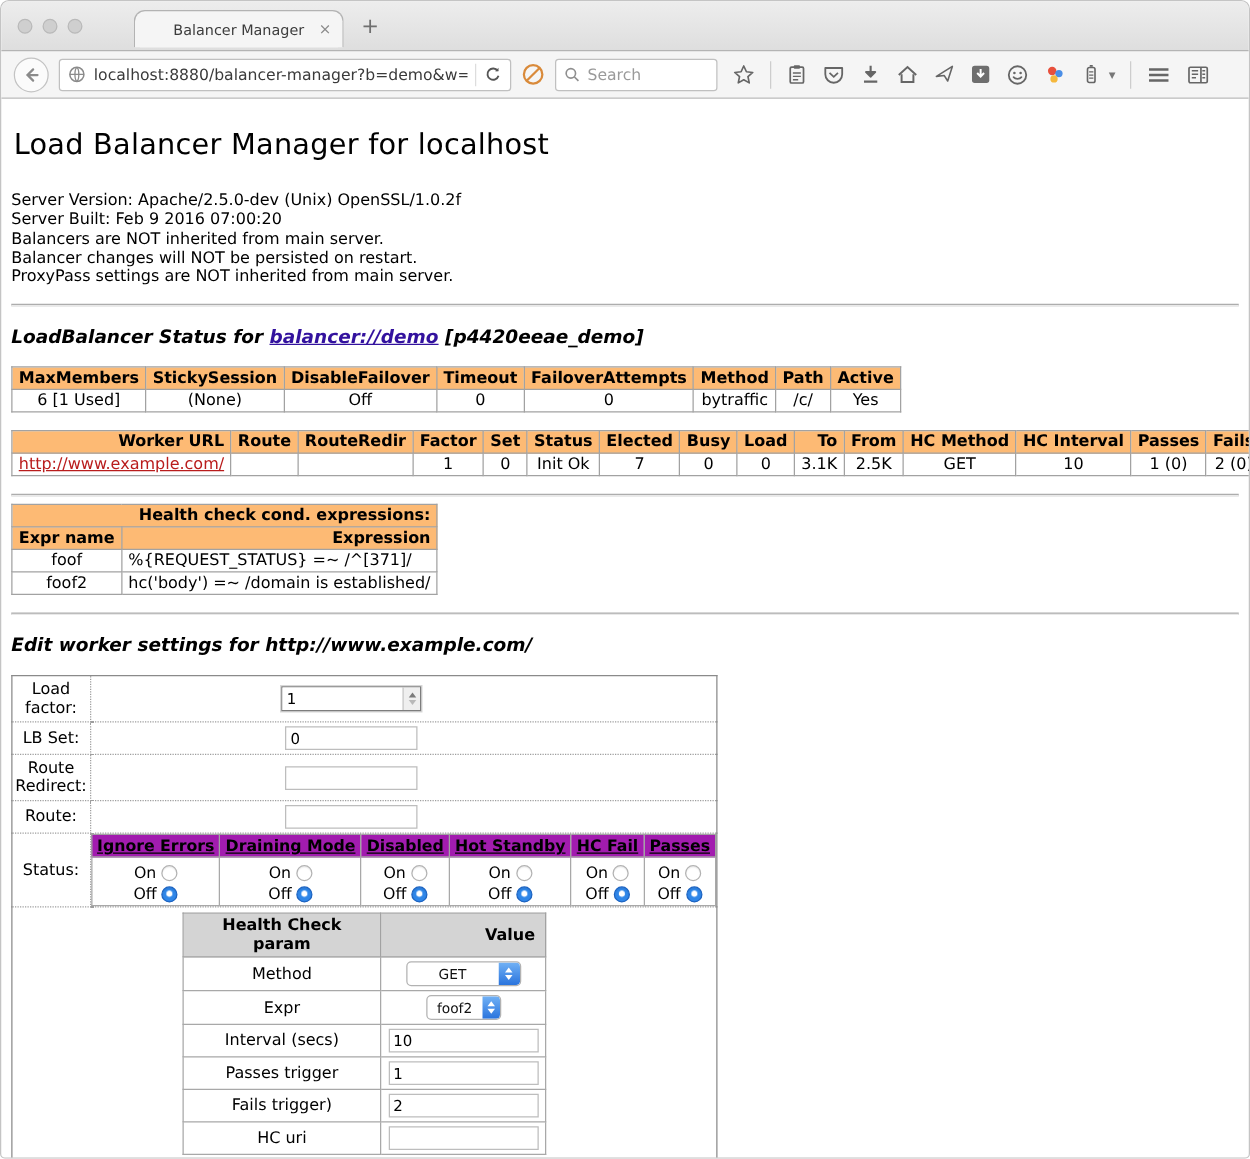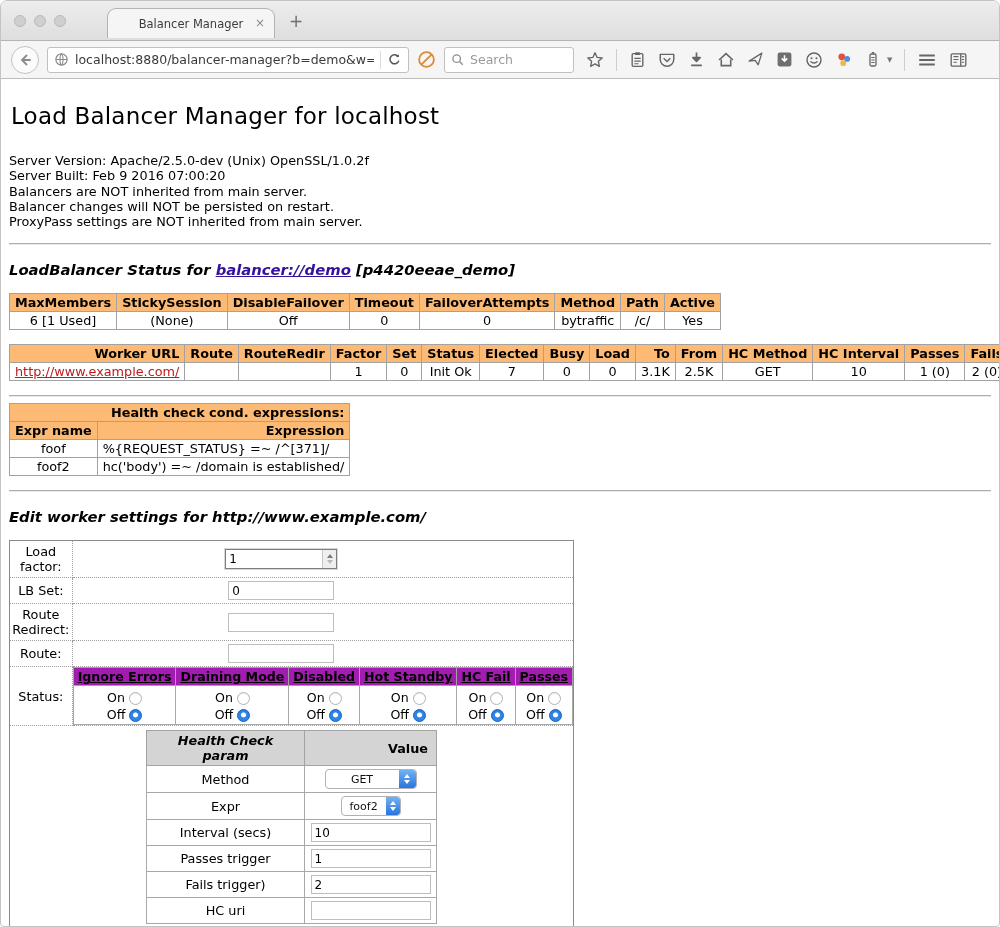--- a/index.html
+++ b/index.html
@@ -75,21 +75,21 @@
   .rrow { display:flex; align-items:flex-end; justify-content:center; gap:4px; height:17px; }
   .radio { width:13px; height:13px; border-radius:50%; background:#fff; border:1px solid #b2b2b2;
            display:inline-block; box-shadow:inset 0 1px 1px rgba(0,0,0,.08); }
   .radio.on { border:1px solid #1d63c0;
               background:radial-gradient(circle at 50% 45%, #ffffff 0 2.2px, #2f86e8 2.8px 100%); }
 
   
   table.hctbl { border-collapse:collapse; font-size:12.8px; border:1px solid #8a8a8a; margin:0 auto; }
   .hctbl th { background:#d4d4d4; border:1px solid #a2a2a2; padding:2px 8px; }
   .hctbl td { border:1px solid #a8a8a8; padding:3px 4px; text-align:center; height:20px; }
-  .hc-param { width:158px;font-style:italic; }
+  .hc-param { width:158px; }
   .hc-val { width:132px;text-align:right; }
   input.hcin { width:120px; height:19px; border:1px solid #bdbdbd; font-size:12px; padding:0 3px;
                font-family:inherit; text-align:left; }
   .mac-select { display:inline-flex; align-items:stretch; border:1px solid #b2b2b2; border-radius:4px;
                 background:#fff; height:20px; overflow:hidden; vertical-align:middle; }
   .mac-select .sv { flex:1; display:flex; align-items:center; justify-content:center; font-size:11px;
                     padding:0 8px; color:#111; }
   .mac-select .stepper { width:17px; background:linear-gradient(#71b1f5,#2a74dd);
                          display:flex; flex-direction:column; align-items:center; justify-content:center;
                          gap:2px; border-radius:0 3px 3px 0; }

